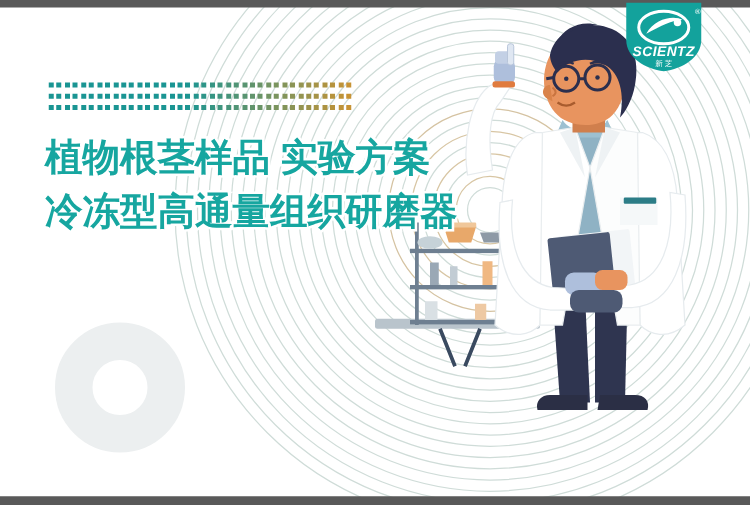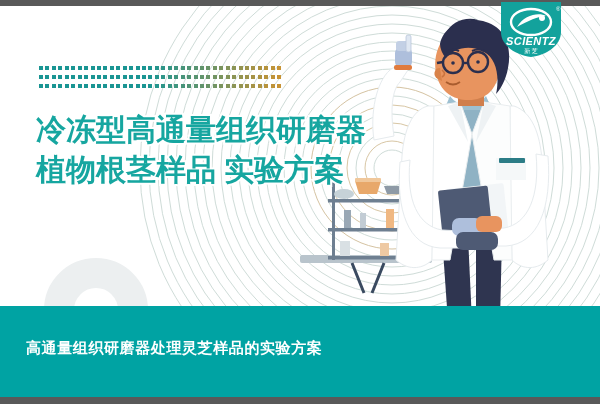--- a/index.html
+++ b/index.html
@@ -356,27 +356,24 @@
 
       <path d="M147 42 q6 -4 12 -1" stroke="#2b2f4e" stroke-width="2" fill="none"></path>
       <path d="M172 41 q6 -3 12 0" stroke="#2b2f4e" stroke-width="2" fill="none"></path>
 
       <path d="M142 60 q5 4 0 7" stroke="#c9743f" stroke-width="1.6" fill="none"></path>
       <path d="M146 72 q7 5 14 0" stroke="#a85c2e" stroke-width="1.8" fill="none"></path>
     </g>
   </svg>
 
   <div class="headline">
+    <div class="hl l1">植物根茎样品 实验方案</div>
     <div class="hl l2">冷冻型高通量组织研磨器</div>
-    <div class="hl l1">植物根茎样品 实验方案</div>
   </div>
 
-  <div class="band">
-    <div class="band-text">高通量组织研磨器处理灵芝样品的实验方案</div>
-  </div>
 
   <svg class="logo" viewBox="0 0 66 56">
     <path d="M3 0 H63 V30 C63 44 48 53 33 55 C18 53 3 44 3 30 Z" fill="#13a29c"></path>
     <ellipse cx="33" cy="20" rx="20" ry="13" fill="none" stroke="#ffffff" stroke-width="2.4"></ellipse>
     <path d="M19 25 C26 12 42 10 48 14 C40 14 30 19 19 25 Z" fill="#ffffff"></path>
     <circle cx="44" cy="16" r="3" fill="#ffffff"></circle>
     <text x="33" y="43" text-anchor="middle" fill="#ffffff" font-family="'Liberation Sans',sans-serif" font-size="11" font-weight="bold" font-style="italic" letter-spacing="0.4">SCIENTZ</text>
     <text x="33" y="51" text-anchor="middle" fill="#ffffff" font-family="'Liberation Sans',sans-serif" font-size="6">新 芝</text>
     <text x="58" y="9" fill="#ffffff" font-size="6" font-family="'Liberation Sans',sans-serif">®</text>
   </svg>

